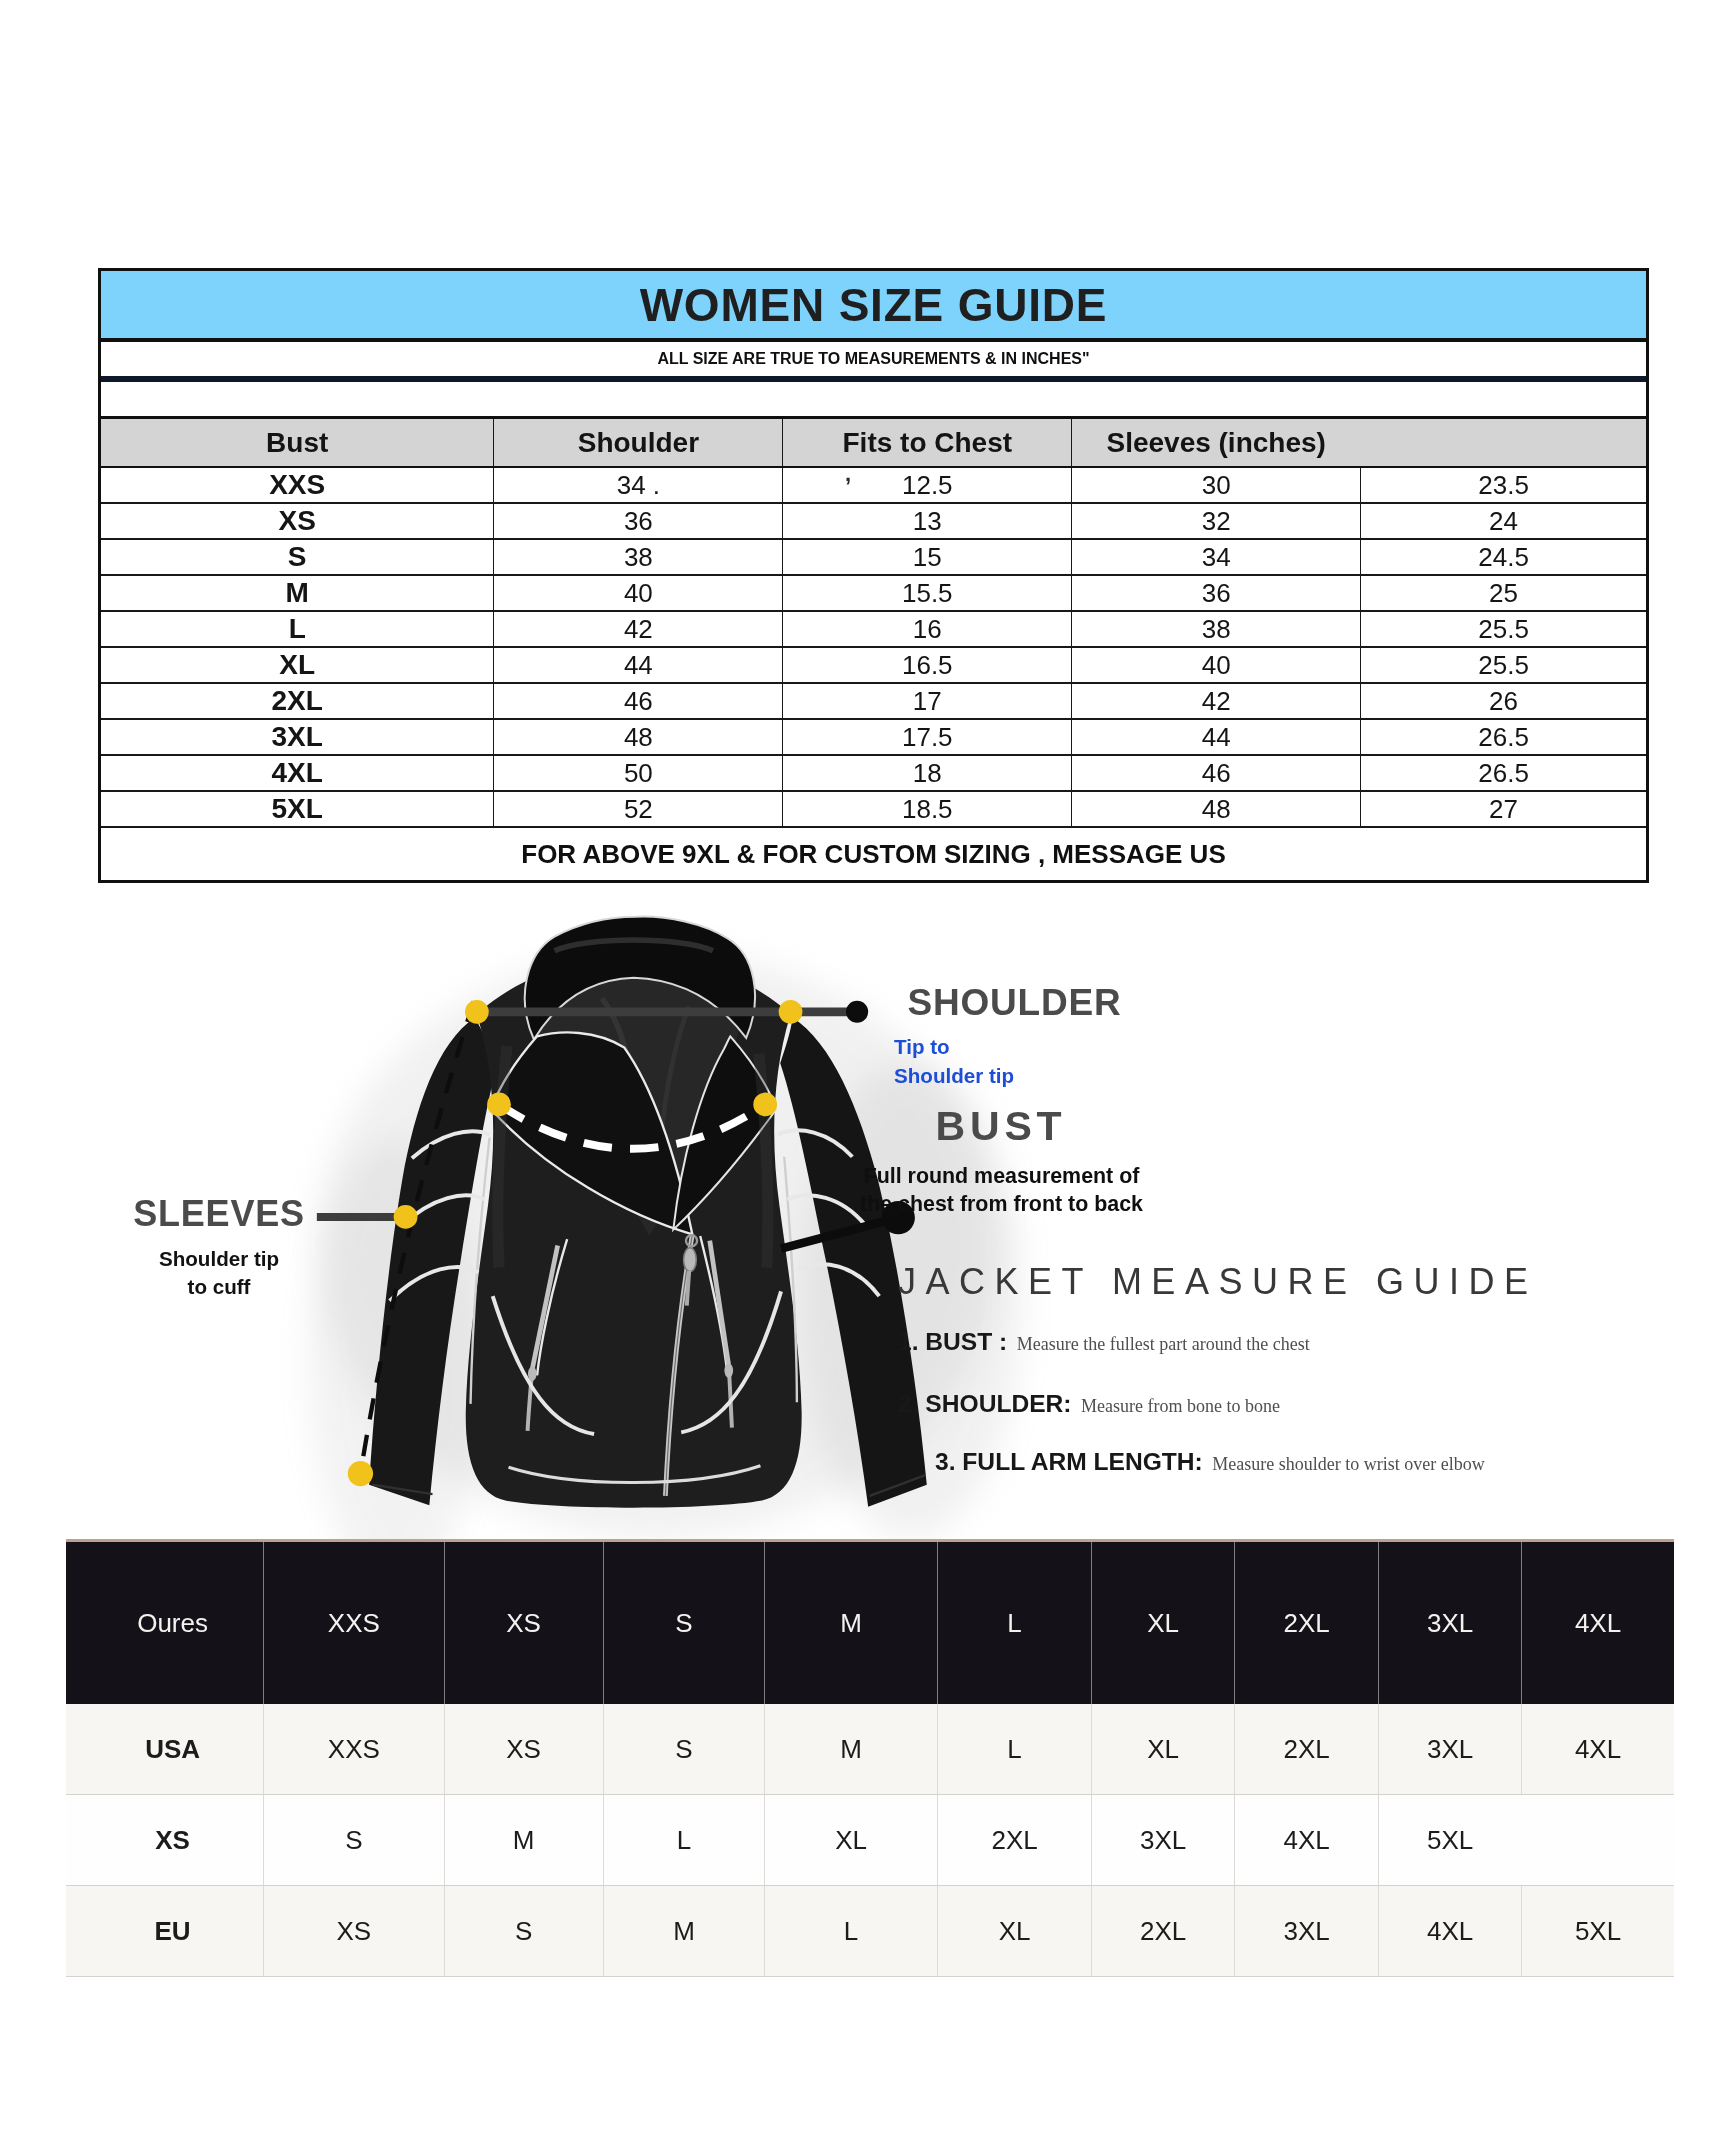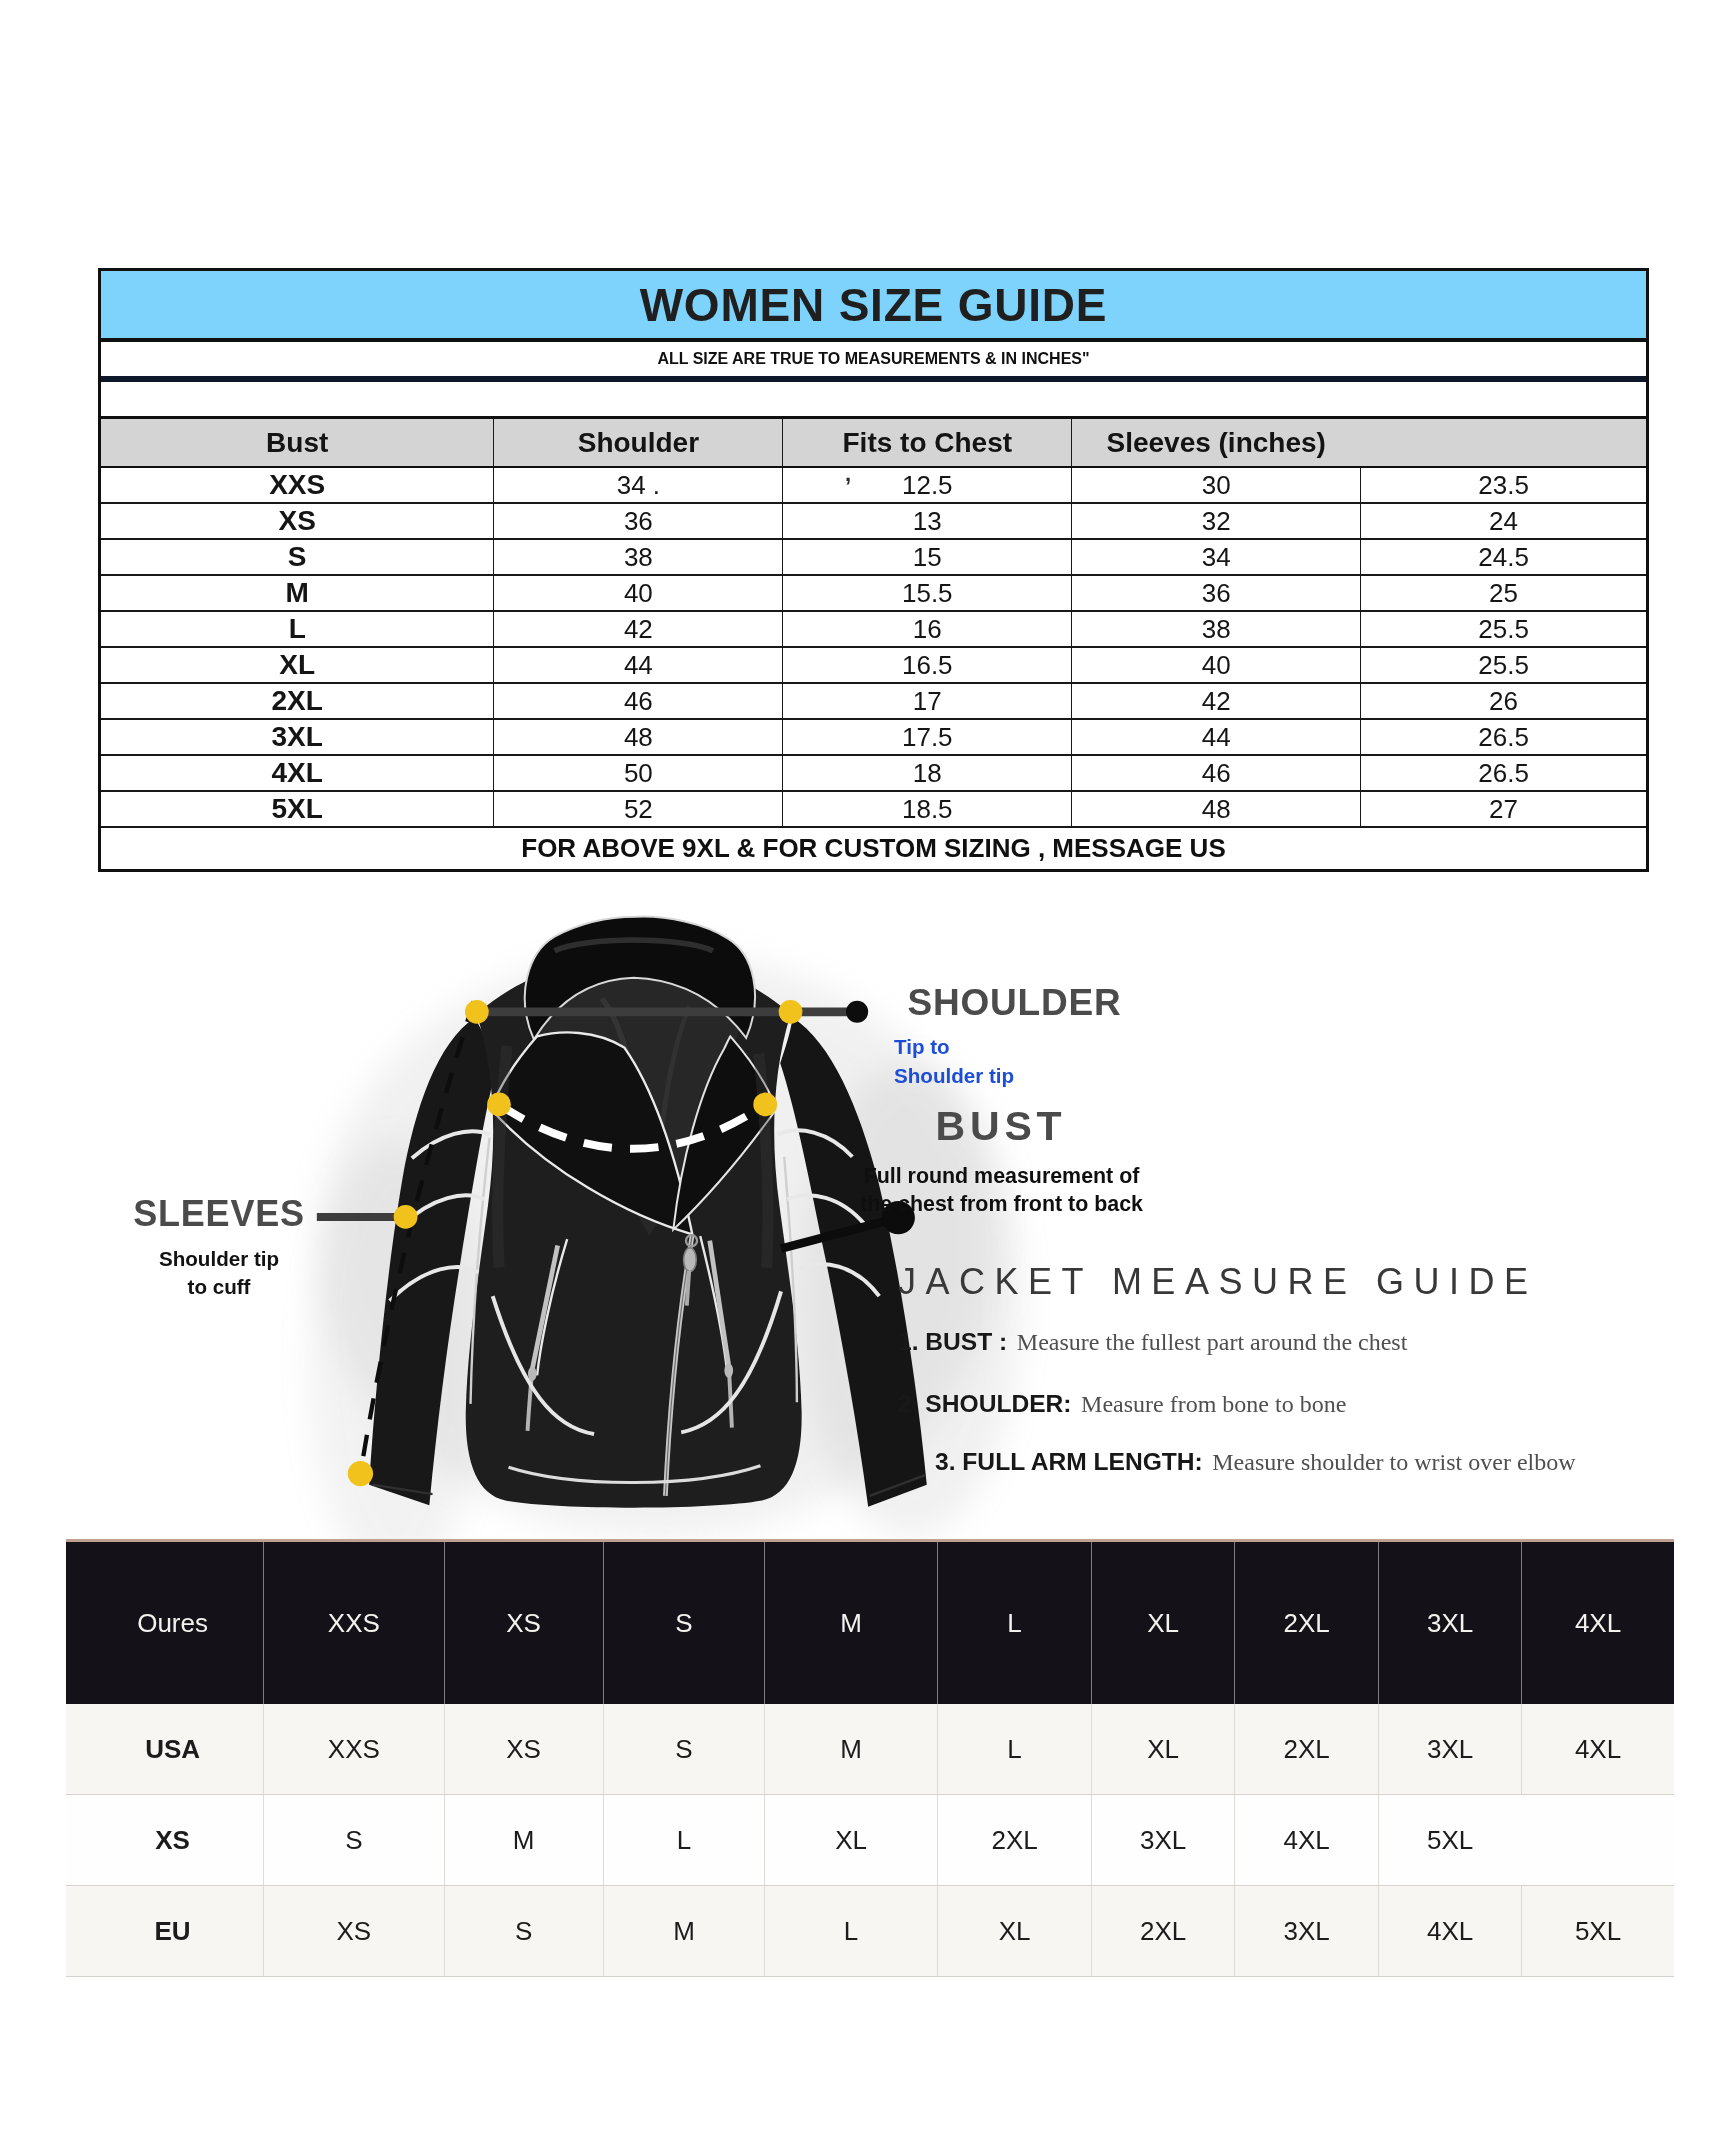--- a/index.html
+++ b/index.html
@@ -19,41 +19,41 @@
   .st-gap{height:37px;border-bottom:3.2px solid #101010;box-sizing:border-box;background:#fff;}
   .st-row{display:grid;grid-template-columns:25.4% 18.7% 18.7% 18.7% 18.5%;
           height:36px;border-bottom:2.4px solid #181818;box-sizing:border-box;}
   .st-header{height:49px;background:#d4d4d4;border-bottom:2.4px solid #101010;}
   .st-cell{display:flex;align-items:center;justify-content:center;
            font-size:26px;color:#151515;border-left:1.6px solid #181818;box-sizing:border-box;}
   .st-cell:first-child{border-left:none;}
   .st-header .st-cell{font-weight:700;font-size:28px;color:#141414;}
   .st-header .st-cell.h-size{justify-content:flex-start;padding-left:11px;}
   .st-row .st-cell.c-size{font-weight:700;font-size:28px;}
-  .st-footer{height:41px;display:flex;align-items:center;justify-content:center;
+  .st-footer{height:52px;display:flex;align-items:center;justify-content:center;
              font-size:26px;font-weight:700;color:#101010;box-sizing:border-box;border-radius:7px;}
   .header-mark{position:absolute;left:845px;top:461px;font-size:22px;font-weight:700;color:#2a2a2a;}
 
   
   .dg-label{position:absolute;color:#4b4b4b;font-weight:700;text-align:center;}
   .lbl-shoulder{left:878px;top:982px;width:273px;font-size:37px;letter-spacing:0.8px;}
   .sub-shoulder{position:absolute;left:894px;top:1033px;width:214px;text-align:left;
                 font-size:20.6px;font-weight:700;color:#1d4ed8;line-height:1.4;}
   .lbl-bust{left:894px;top:1103px;width:214px;font-size:41px;font-weight:600;letter-spacing:4.8px;color:#4b4b4b;}
   .sub-bust{position:absolute;left:835px;top:1163px;width:333px;text-align:center;
             font-size:21.4px;font-weight:700;color:#0f0f0f;line-height:1.3;}
   .lbl-sleeves{left:120px;top:1193px;width:198px;font-size:36px;letter-spacing:0.8px;}
   .sub-sleeves{position:absolute;left:120px;top:1245px;width:198px;text-align:center;
                font-size:20.6px;font-weight:700;color:#121212;line-height:1.35;}
   .guide-title{position:absolute;left:898px;top:1261px;width:650px;
                font-size:36px;font-weight:400;color:#383838;letter-spacing:9.5px;white-space:nowrap;}
   .guide-item{position:absolute;left:898px;white-space:nowrap;}
   .gi-1{top:1328px;} .gi-2{top:1390px;} .gi-3{top:1448px;margin-left:37px;}
   .gi-label{font-size:24.6px;font-weight:700;color:#181818;}
-  .gi-desc{font-size:24px;font-weight:400;color:#4f4f4f;font-family:"Liberation Serif", serif;margin-left:9.5px;}
+  .gi-desc{font-size:18px;font-weight:400;color:#4f4f4f;font-family:"Liberation Serif", serif;margin-left:9.5px;}
 
   
   .conv-table{position:absolute;left:66px;top:1539px;width:1608px;
               border-top:3.2px solid #bfa091;box-sizing:border-box;}
   .cv-row{display:grid;
           grid-template-columns:11.38% 11.33% 10.0% 10.15% 10.84% 9.7% 8.97% 9.06% 8.97% 9.6%;
           box-sizing:border-box;padding-left:16px;}
   .cv-header{height:162px;background:#151118;}
   .cv-header .cv-cell{color:#f4f2ef;border-left:1.6px solid rgba(220,215,220,0.55);font-size:26px;}
   .cv-header .cv-cell:first-child{border-left:none;}

